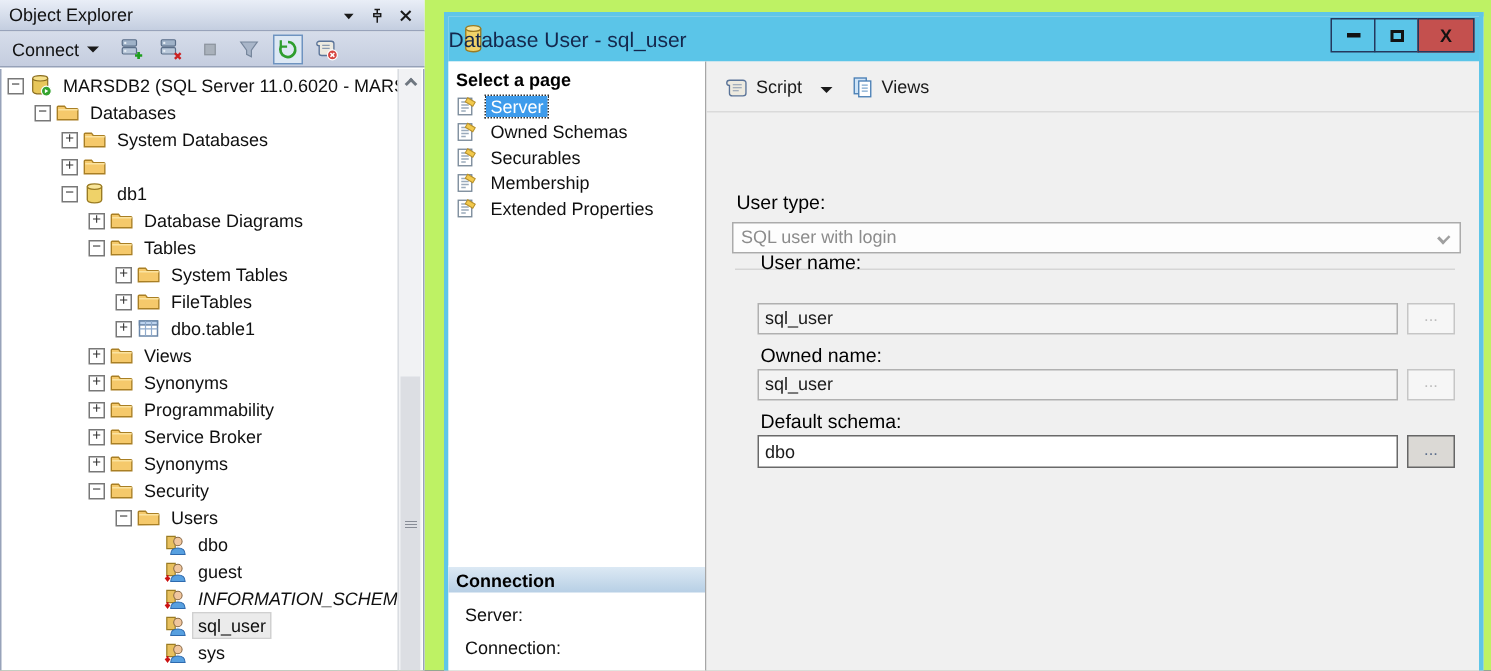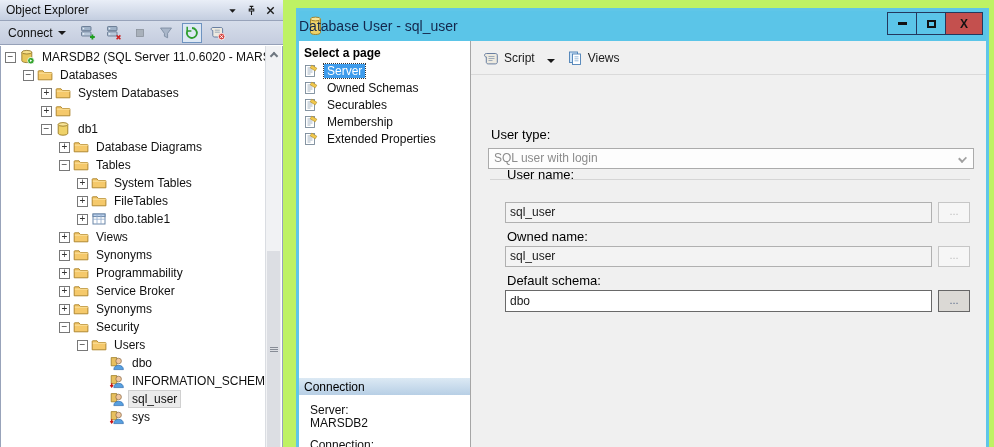--- a/index.html
+++ b/index.html
@@ -60,21 +60,21 @@
   .pages-pane { position: absolute; left: 0; top: 0; width: 172px; bottom: 0; background: #fff; border-right: 1px solid #A6A6A6; }
   .pages-header { font-weight: bold; font-size: 12px; color: #000; padding: 5px 0 2px 5px; }
   .page-item { height: 17px; display: flex; align-items: center; padding-left: 4px; font-size: 12px; color: #101010; white-space: nowrap; }
   .picon { width: 16px; height: 16px; flex: none; margin-right: 5px; }
   .picon svg { width: 16px; height: 16px; display: block; }
   .plabel { padding: 0 3px; }
   .page-item.sel .plabel { background: #3E9CEC; color: #fff; outline: 1px dotted #333; }
 
   .conn { position: absolute; left: 0; right: 0; top: 336px; bottom: 0; }
   .conn-header { height: 18px; background: linear-gradient(#DCE9F4, #B7CFE5); border-top: 1px solid #fff;
-                 display: flex; align-items: center; padding-left: 5px; font-weight: normal; font-size: 12px; color: #000; }
+                 display: flex; align-items: center; padding-left: 5px; font-weight: bold; font-size: 12px; color: #000; }
   .conn-rows { padding: 9px 0 0 11px; font-size: 12px; color: #101010; line-height: 13px; }
   .conn-block { margin-bottom: 9px; }
 
   .main-pane { position: absolute; left: 172px; right: 0; top: 0; bottom: 0; background: #F0F0F0; }
   .dlg-toolbar { height: 34px; display: flex; align-items: center; padding-left: 8px; gap: 4px; border-bottom: 1px solid #DADADA; }
   .tb-btn { display: flex; align-items: center; gap: 5px; font-size: 12px; color: #1A1A1A; padding: 3px 4px; }
   .tb-btn svg { width: 16px; height: 16px; display: block; }
   .tb-drop { padding: 3px 4px; }
 
   .form { position: absolute; inset: 34px 0 0 0; }
@@ -355,20 +355,32 @@
           <div class="trow" style="padding-left: 94px;">
             <span class="expand" style="visibility: hidden;"></span>
             <span class="ticon">
               <svg viewBox="0 0 16 16">
                 <path d="M2.2 2.6 h5.6 v8.2 H2.2 z" fill="#E8C05E" stroke="#9A7B22" stroke-width="0.8"></path>
                 <circle cx="9.6" cy="6" r="2.8" fill="#F0C69E" stroke="#8A6A46" stroke-width="0.7"></circle>
                 <path d="M4.8 14.6 c0-2.9 2.1-4.3 4.8-4.3 s4.8 1.4 4.8 4.3 z" fill="#57A0E0" stroke="#2E6AAE" stroke-width="0.7"></path>
                 <path d="M2.7 10.3 v3.2 M1.3 12.1 l1.4 1.8 1.4-1.8" stroke="#CC1212" stroke-width="1.3" fill="none"></path>
               </svg>
             </span>
+            <span class="tlabel">guest</span>
+          </div>
+          <div class="trow" style="padding-left: 94px; font-style: italic;">
+            <span class="expand" style="visibility: hidden;"></span>
+            <span class="ticon">
+              <svg viewBox="0 0 16 16">
+                <path d="M2.2 2.6 h5.6 v8.2 H2.2 z" fill="#E8C05E" stroke="#9A7B22" stroke-width="0.8"></path>
+                <circle cx="9.6" cy="6" r="2.8" fill="#F0C69E" stroke="#8A6A46" stroke-width="0.7"></circle>
+                <path d="M4.8 14.6 c0-2.9 2.1-4.3 4.8-4.3 s4.8 1.4 4.8 4.3 z" fill="#57A0E0" stroke="#2E6AAE" stroke-width="0.7"></path>
+                <path d="M2.7 10.3 v3.2 M1.3 12.1 l1.4 1.8 1.4-1.8" stroke="#CC1212" stroke-width="1.3" fill="none"></path>
+              </svg>
+            </span>
             <span class="tlabel">INFORMATION_SCHEM</span>
           </div>
           <div class="trow" style="padding-left: 94px;">
             <span class="expand" style="visibility: hidden;"></span>
             <span class="ticon">
               <svg viewBox="0 0 16 16">
                 <path d="M2.2 2.6 h5.6 v8.2 H2.2 z" fill="#E8C05E" stroke="#9A7B22" stroke-width="0.8"></path>
                 <circle cx="9.6" cy="6" r="2.8" fill="#F0C69E" stroke="#8A6A46" stroke-width="0.7"></circle>
                 <path d="M4.8 14.6 c0-2.9 2.1-4.3 4.8-4.3 s4.8 1.4 4.8 4.3 z" fill="#57A0E0" stroke="#2E6AAE" stroke-width="0.7"></path>
               </svg>
@@ -472,21 +484,20 @@
                 </svg>
               </span>
               <span class="plabel">Extended Properties</span>
             </div>
           </div>
         <div class="conn">
           <div class="conn-header">Connection</div>
           <div class="conn-rows">
             <div class="conn-block">
               <div>Server:</div>
-              <div>MARSDB2</div>
             </div>
             <div>Connection:</div>
           </div>
         </div>
       </div>
 
       <div class="main-pane">
         <div class="dlg-toolbar">
           <span class="tb-btn">
             <span id="script-icon">

